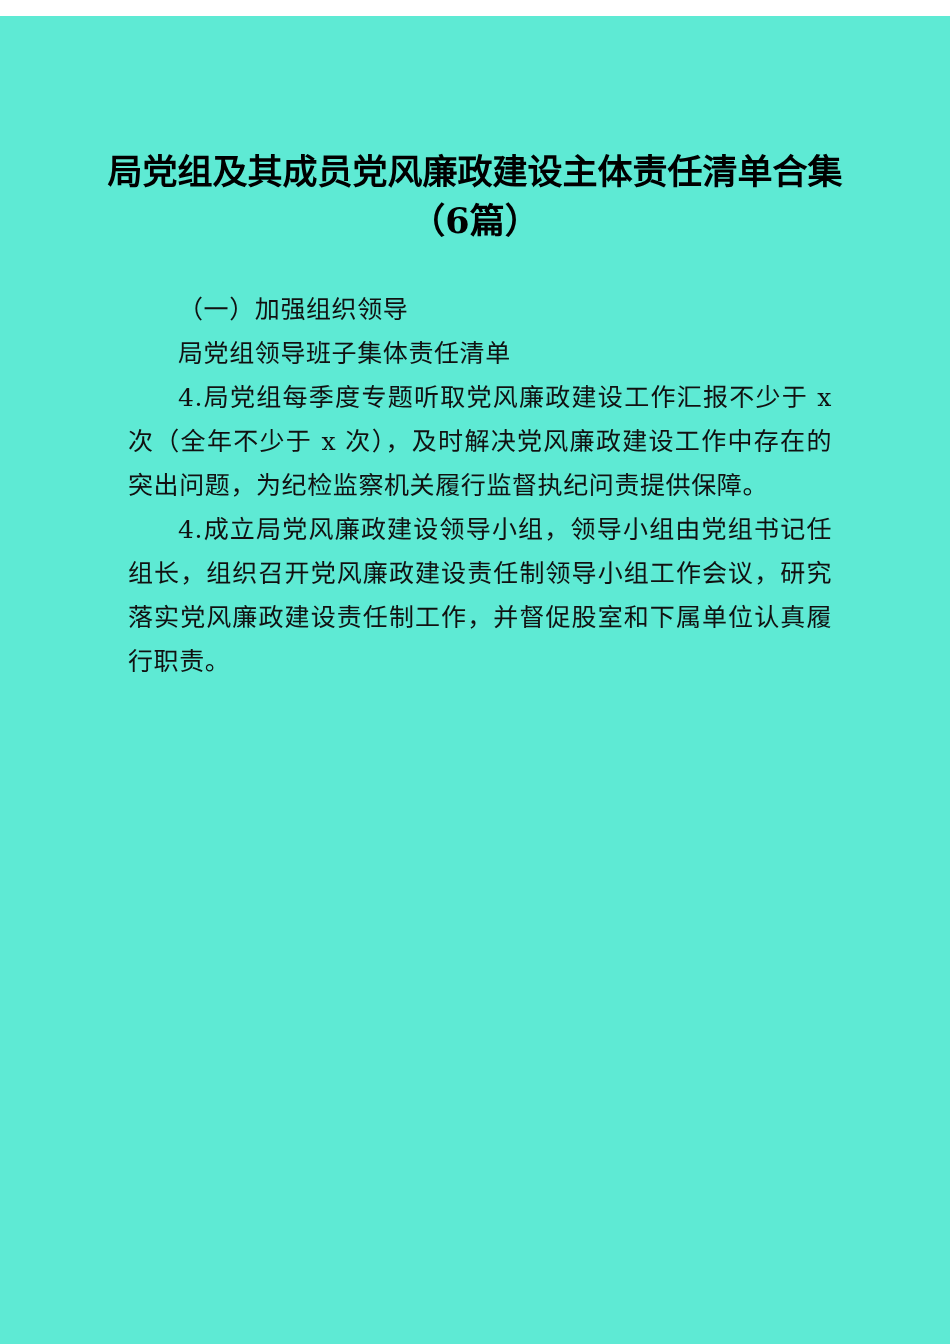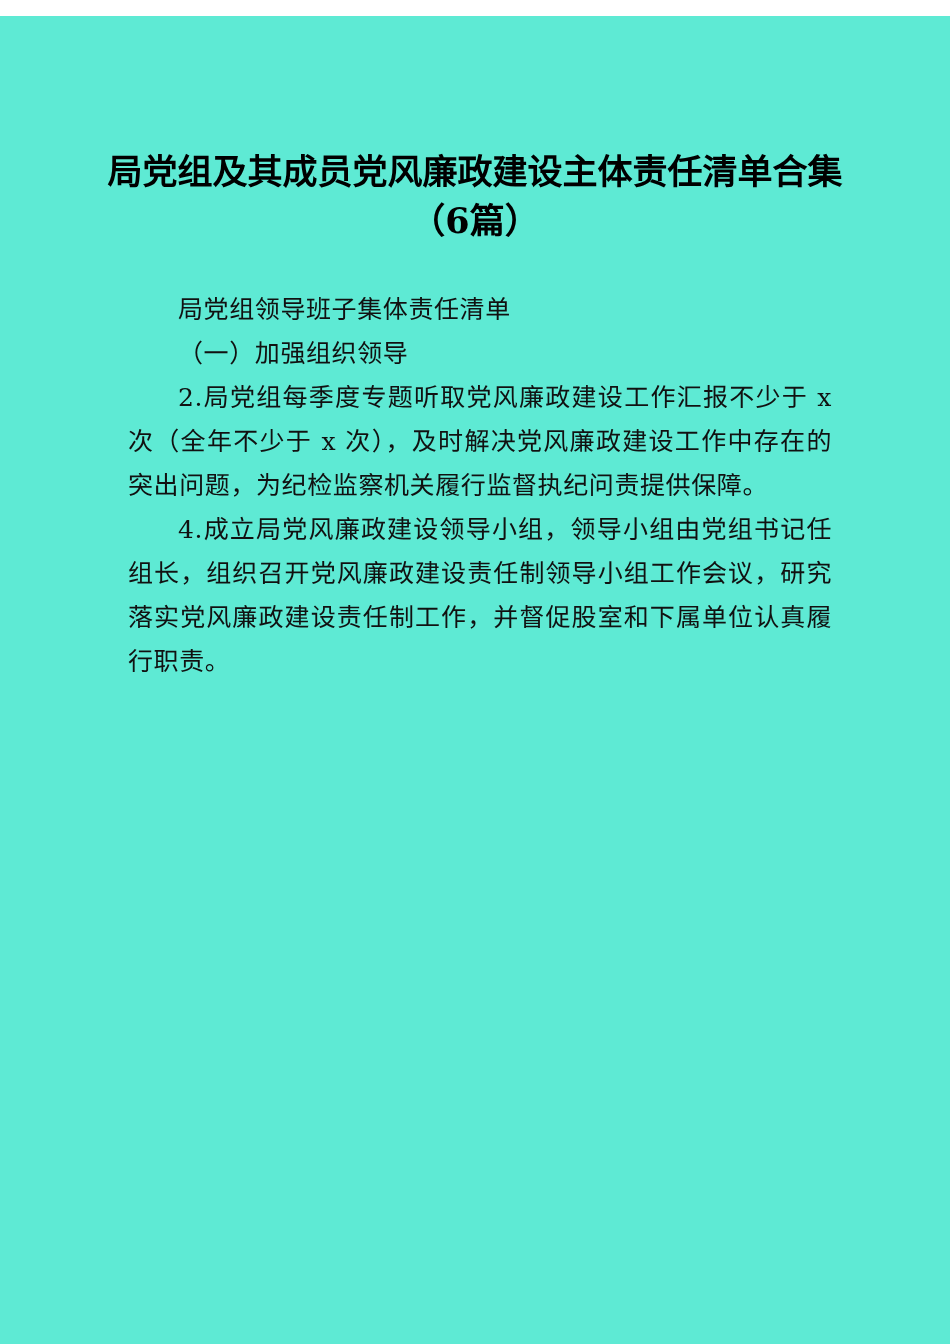--- a/index.html
+++ b/index.html
@@ -66,25 +66,25 @@
 </style>
 </head>
 <body>
 
 <div id="page">
 
   <div class="doc-title">局党组及其成员党风廉政建设主体责任清单合集（6篇）</div>
 
   <div class="body-block">
 
+    <p class="para indent">（一）加强组织领导</p>
+
     <p class="para indent gap-0">局党组领导班子集体责任清单</p>
 
-    <p class="para indent">（一）加强组织领导</p>
 
-
-    <p class="para indent">2.局党组每季度专题听取党风廉政建设工作汇报不少于 x 次（全年不少于 x 次），及时解决党风廉政建设工作中存在的突出问题，为纪检监察机关履行监督执纪问责提供保障。</p>
+    <p class="para indent">4.局党组每季度专题听取党风廉政建设工作汇报不少于 x 次（全年不少于 x 次），及时解决党风廉政建设工作中存在的突出问题，为纪检监察机关履行监督执纪问责提供保障。</p>
 
 
     <p class="para indent">4.成立局党风廉政建设领导小组，领导小组由党组书记任组长，组织召开党风廉政建设责任制领导小组工作会议，研究落实党风廉政建设责任制工作，并督促股室和下属单位认真履行职责。</p>
 
   </div>
 
 </div>
 
 </body></html>

